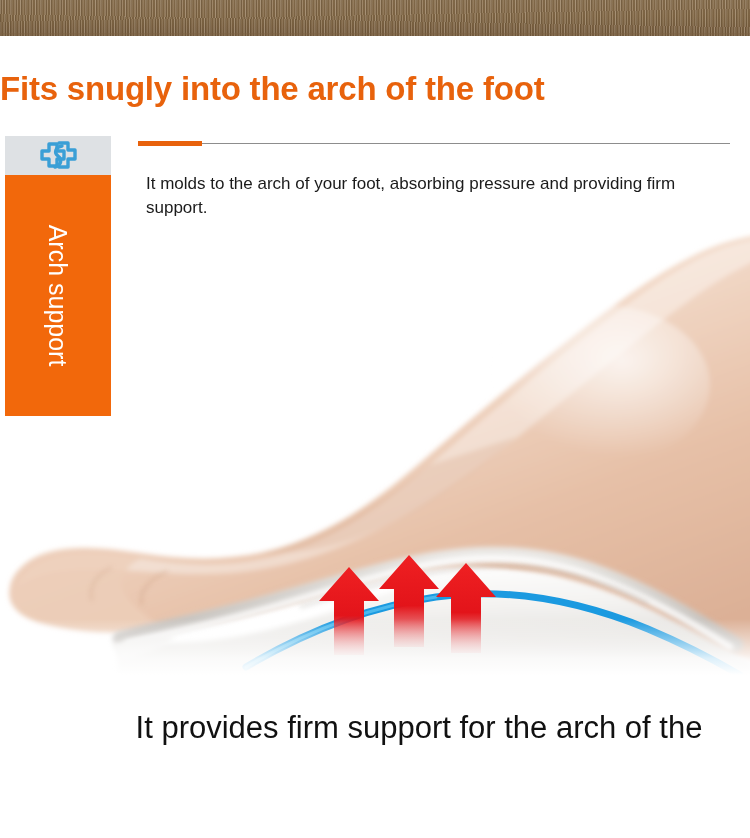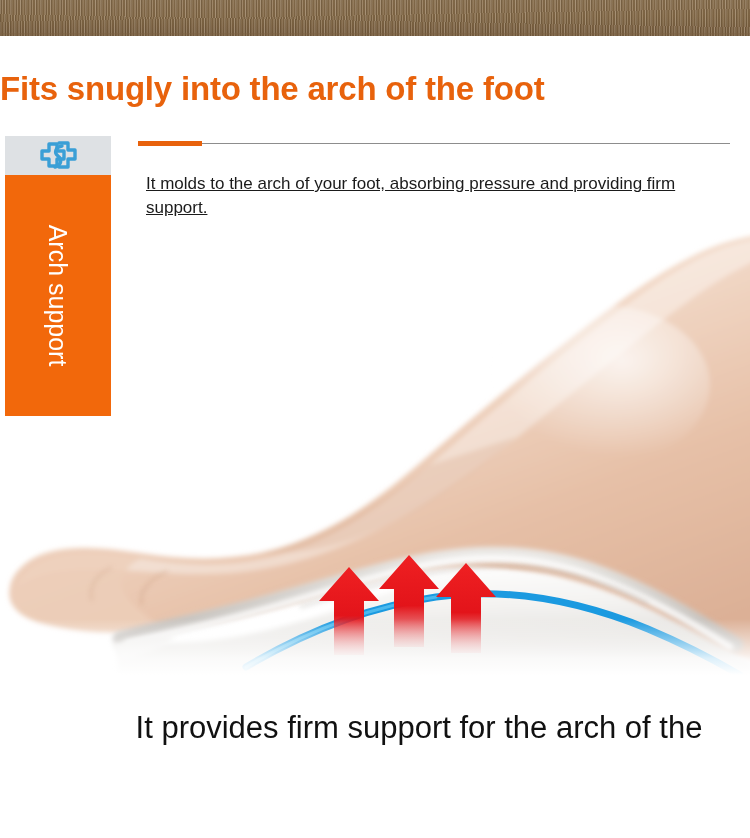--- a/index.html
+++ b/index.html
@@ -101,21 +101,20 @@
   }
 
   
   .body-copy {
     position: absolute;
     left: 146px; top: 172px;
     width: 580px;
     color: #1b1b1b;
     font-size: 17px;
     line-height: 24px;
-    text-decoration: underline;
   }
 
   
   .photo {
     position: absolute;
     left: 0; top: 215px;
     width: 750px; height: 460px;
   }
   .photo svg { display: block; }
 

